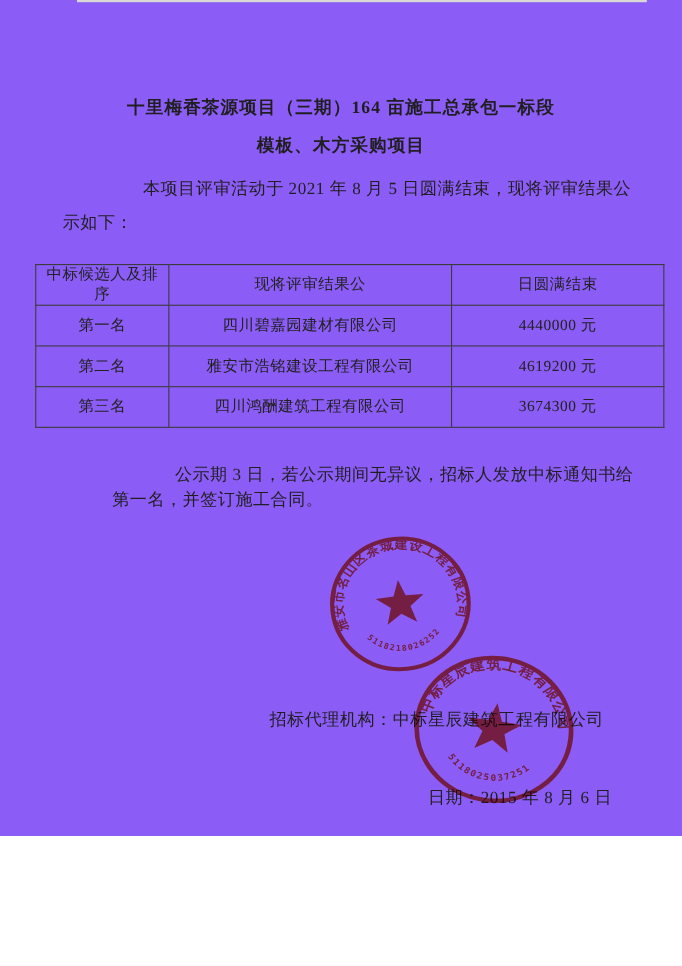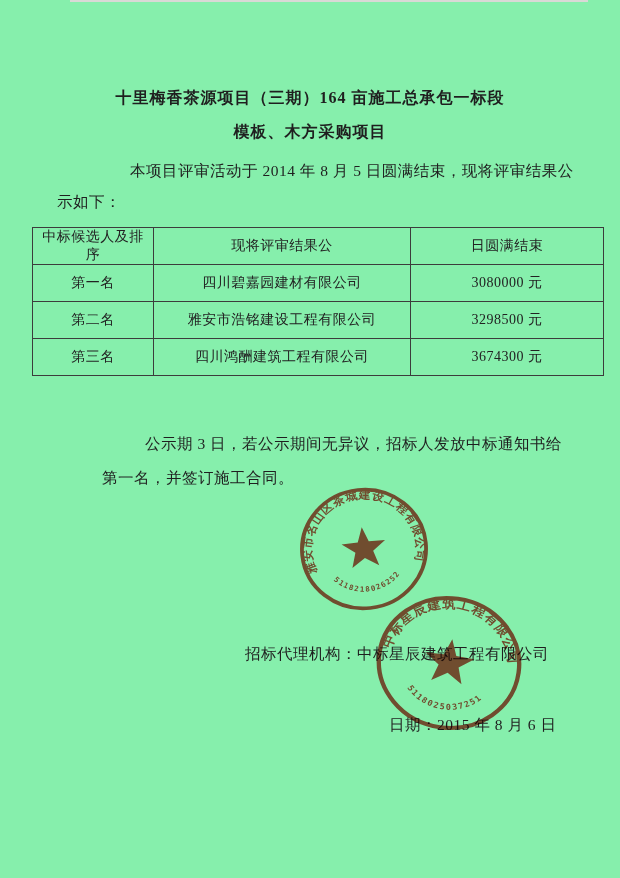--- a/index.html
+++ b/index.html
@@ -3,42 +3,42 @@
 <meta charset="utf-8">
 <style>
   html,body { margin:0; padding:0; }
   body {
     width:620px; height:878px;
     background:#ffffff;
     font-family:"Liberation Serif","DejaVu Serif",serif;
     color:#1f1f1f;
   }
   .page {
-    position:relative; width:620px; height:878px;
-    background:#86efac; overflow:hidden;
+    position:relative; width:620px; height:760px;
+    background:#8b5cf6; overflow:hidden;
   }
   .scan-top {
     position:absolute; top:0; left:70px; width:518px; height:2px;
     background:#d9d9d6;
   }
   .title {
     position:absolute; left:0; width:620px; text-align:center;
     font-size:16px; font-weight:700; letter-spacing:1px;
   }
   .t1 { top:88px; }
   .t2 { top:122px; }
   .bodyline {
     position:absolute; font-size:15.5px; letter-spacing:0.5px; white-space:nowrap;
   }
   .p1l1 { top:161px; left:130px; }
   .p1l2 { top:192px; left:57px; }
-  .p2l1 { top:421px; left:145px;margin-top:13px; }
-  .p2l2 { top:468px; left:102px;font-family:Liberation Mono, monospace; }
+  .p2l1 { top:421px; left:159px; }
+  .p2l2 { top:444px; left:102px;font-family:Liberation Mono, monospace; }
   table.bids {
-    position:absolute; top:227px; left:32px; width:571px;
+    position:absolute; top:240px; left:32px; width:571px;
     border-collapse:collapse; table-layout:fixed;
     font-size:14px; color:#222;
   }
   table.bids col.c1 { width:121px; }
   table.bids col.c2 { width:257px; }
   table.bids col.c3 { width:193px; }
   table.bids th, table.bids td {
     border:1px solid #3c3c3c; text-align:center; vertical-align:middle;
     height:36px; font-weight:400; padding:0 4px;
     letter-spacing:0.5px;
@@ -63,44 +63,44 @@
 </head>
 <body>
 
 <div class="page">
 
   <div class="scan-top"></div>
 
   <div class="title t1">十里梅香茶源项目（三期）164 亩施工总承包一标段</div>
   <div class="title t2">模板、木方采购项目</div>
 
-  <div class="bodyline p1l1">本项目评审活动于 2014 年 8 月 5 日圆满结束，现将评审结果公</div>
+  <div class="bodyline p1l1">本项目评审活动于 2021 年 8 月 5 日圆满结束，现将评审结果公</div>
   <div class="bodyline p1l2">示如下：</div>
 
   <table class="bids">
     <colgroup>
         <col class="c1">
         <col class="c2">
         <col class="c3">
       </colgroup>
     <tbody>
       <tr>
         <th>中标候选人及排序</th>
         <th>现将评审结果公</th>
         <th>日圆满结束</th>
       </tr>
       <tr>
         <td>第一名</td>
         <td>四川碧嘉园建材有限公司</td>
-        <td>3080000 元</td>
+        <td>4440000 元</td>
       </tr>
       <tr>
         <td>第二名</td>
         <td>雅安市浩铭建设工程有限公司</td>
-        <td>3298500 元</td>
+        <td>4619200 元</td>
       </tr>
       <tr>
         <td>第三名</td>
         <td>四川鸿酬建筑工程有限公司</td>
         <td>3674300 元</td>
       </tr>
     </tbody>
   </table>
 
   <div class="bodyline p2l1">公示期 3 日，若公示期间无异议，招标人发放中标通知书给</div>

